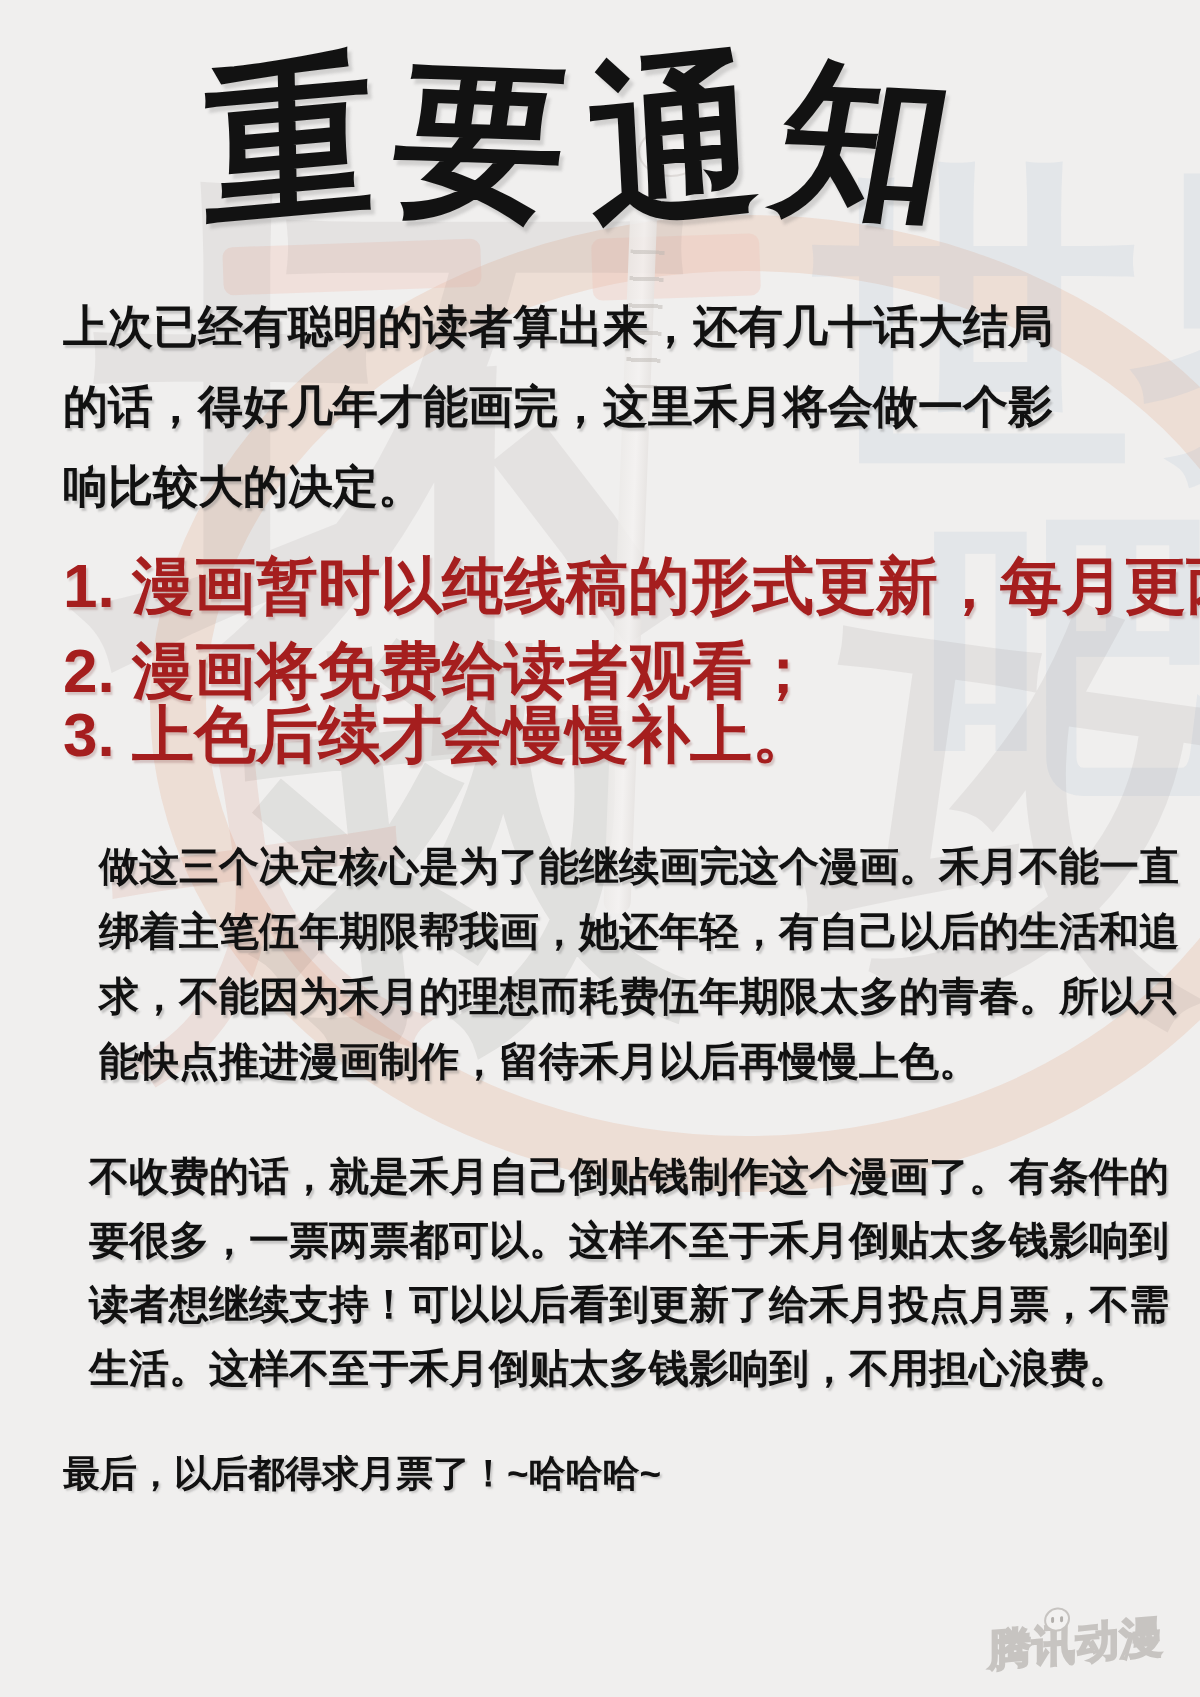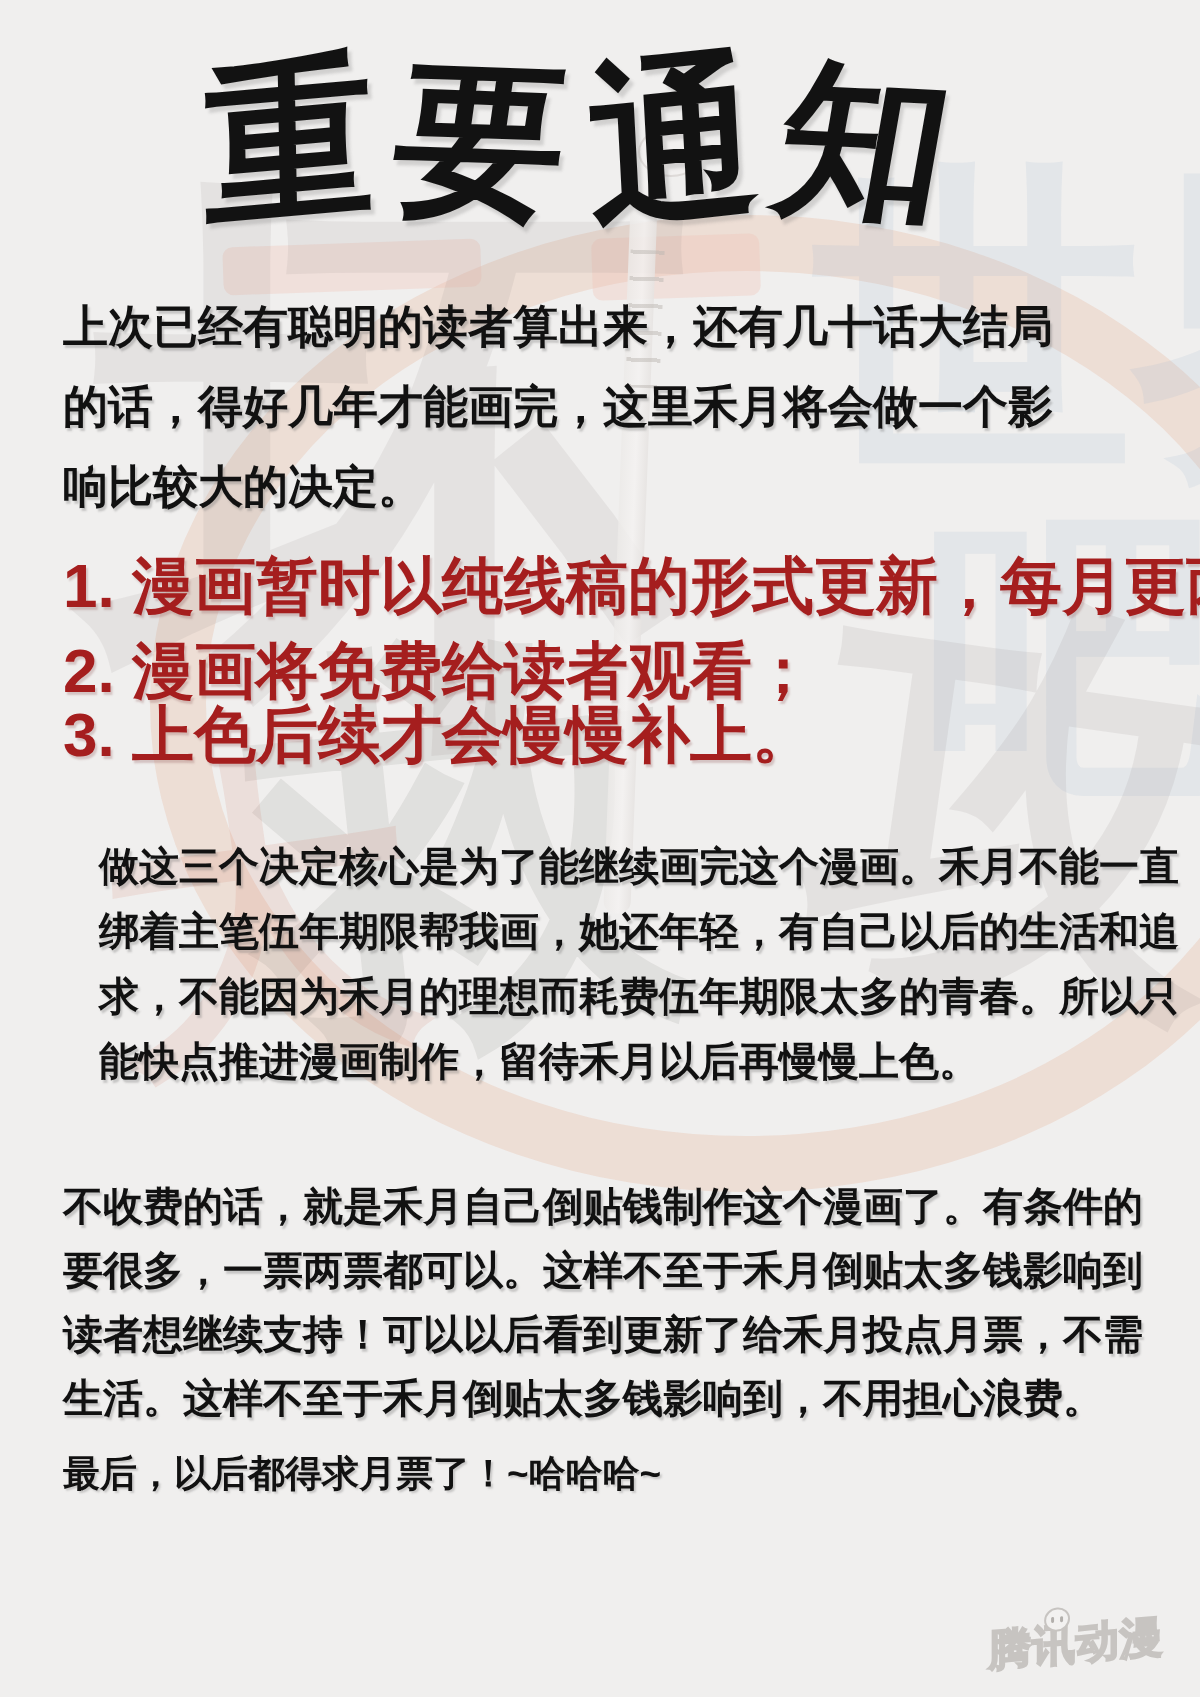--- a/index.html
+++ b/index.html
@@ -54,21 +54,21 @@
   .title .c0{transform:rotate(-5deg) skewX(-4deg) scaleY(1.04);}
   .title .c1{transform:rotate(2deg) skewX(-6deg);}
   .title .c2{transform:rotate(-6deg) skewX(-3deg) scaleY(1.05);}
   .title .c3{transform:rotate(3deg) skewX(-7deg);}
   
   .para{position:absolute;left:63px;color:#111111;
     text-shadow:2px 3px 2px rgba(110,110,110,0.32);font-weight:600;}
   .para .line{white-space:nowrap;}
   .intro{top:287px;font-size:45px;line-height:80px;}
   .reason{top:834px;font-size:40px;line-height:65px;margin-left:36px;}
-  .support{top:1174px;font-size:40px;line-height:64px;}
+  .support{top:1144px;font-size:40px;line-height:64px;margin-left:26px;}
   .notice-item{
     position:absolute;left:63px;font-size:62px;line-height:62px;font-weight:600;
     color:#a51e1e;white-space:nowrap;
     text-shadow:2px 3px 2px rgba(150,95,95,0.30);
   }
   .notice-item.n1{top:555px;}
   .notice-item.n2{top:640px;}
   .notice-item.n3{top:704px;}
   .closing{
     position:absolute;left:63px;top:1449px;font-size:37px;line-height:50px;

